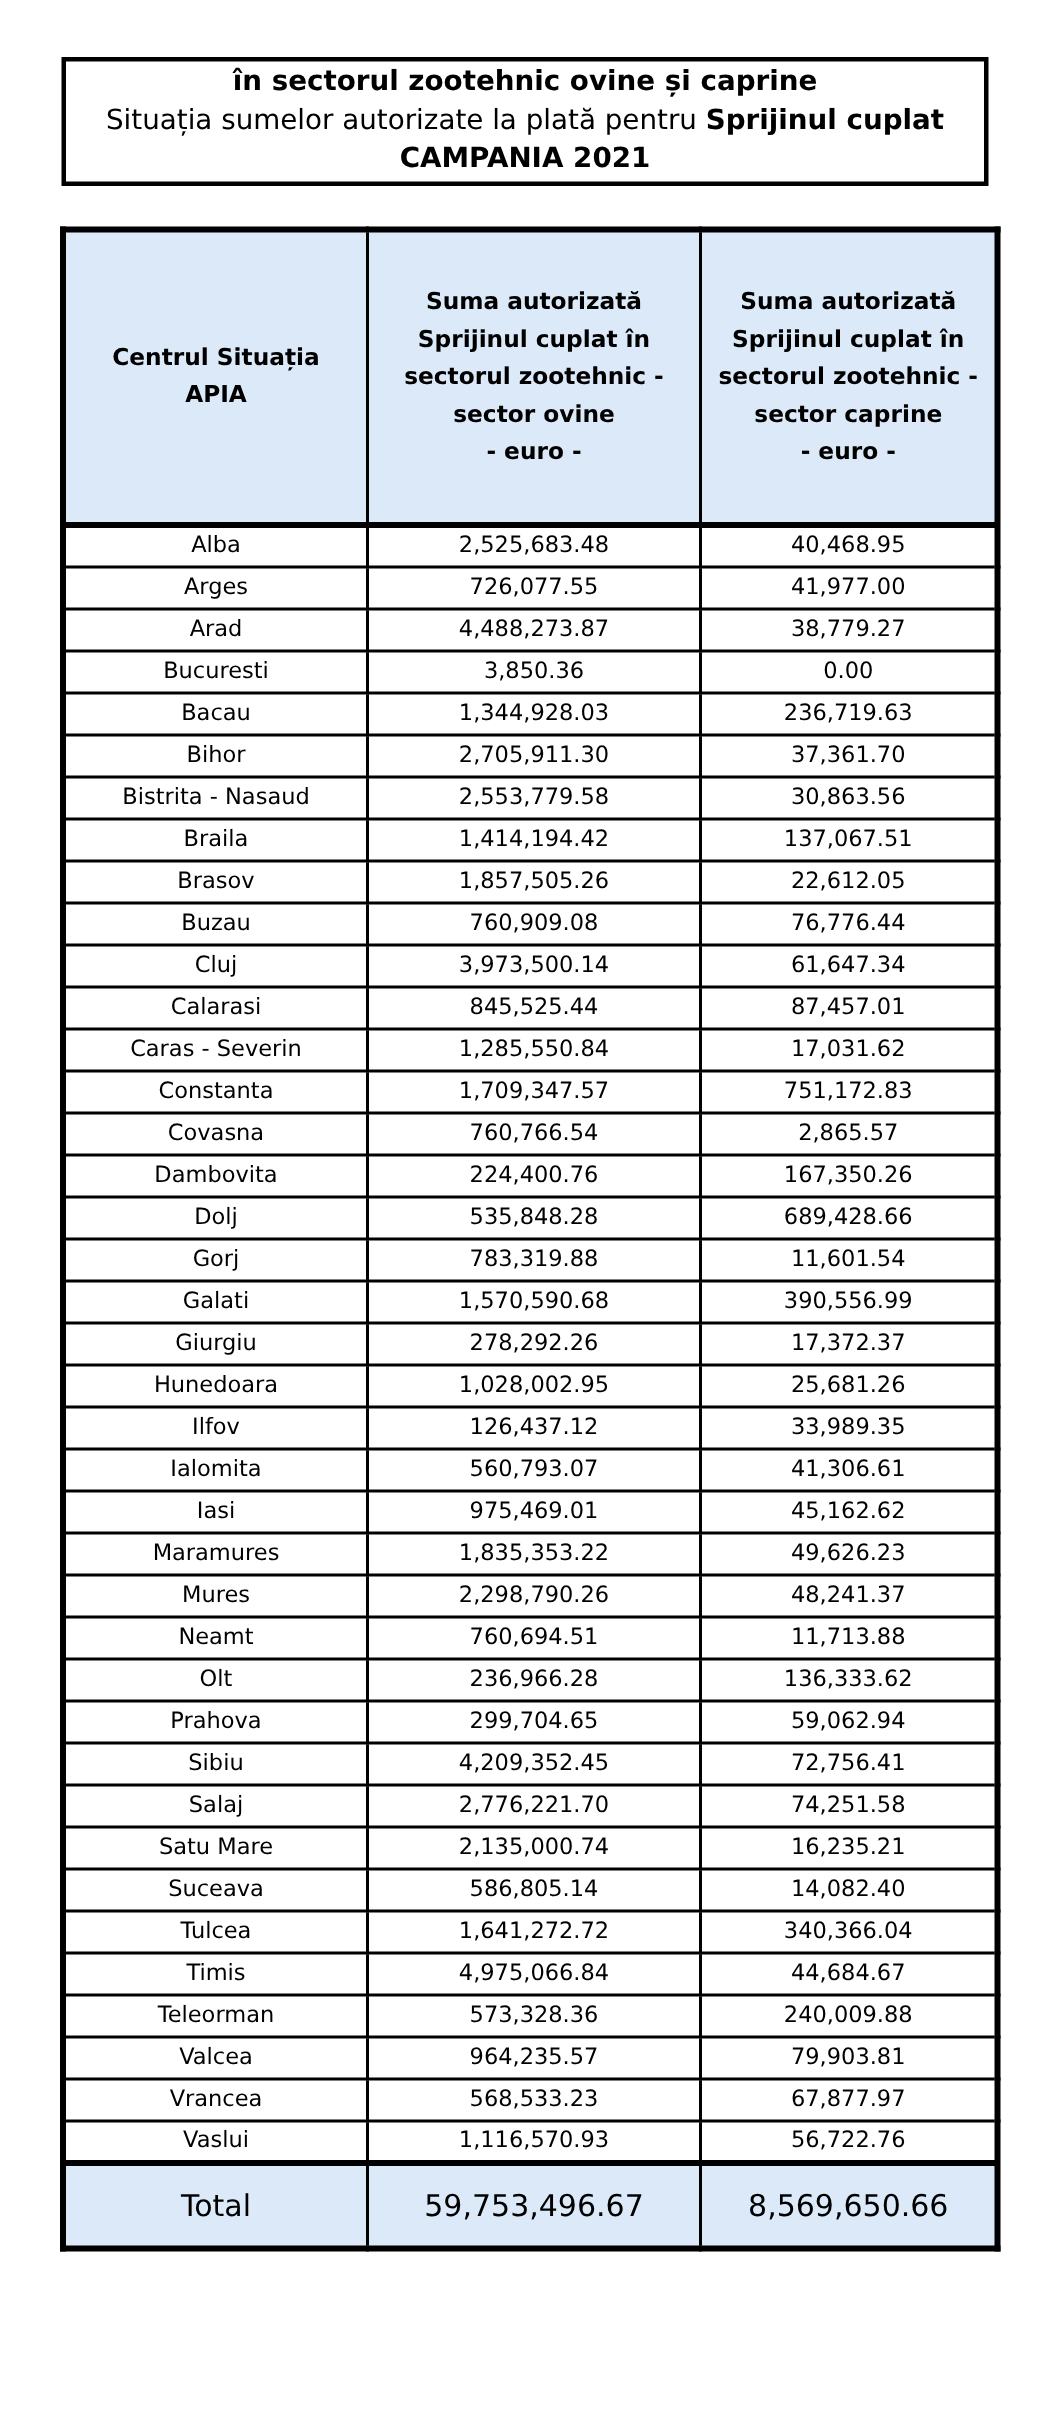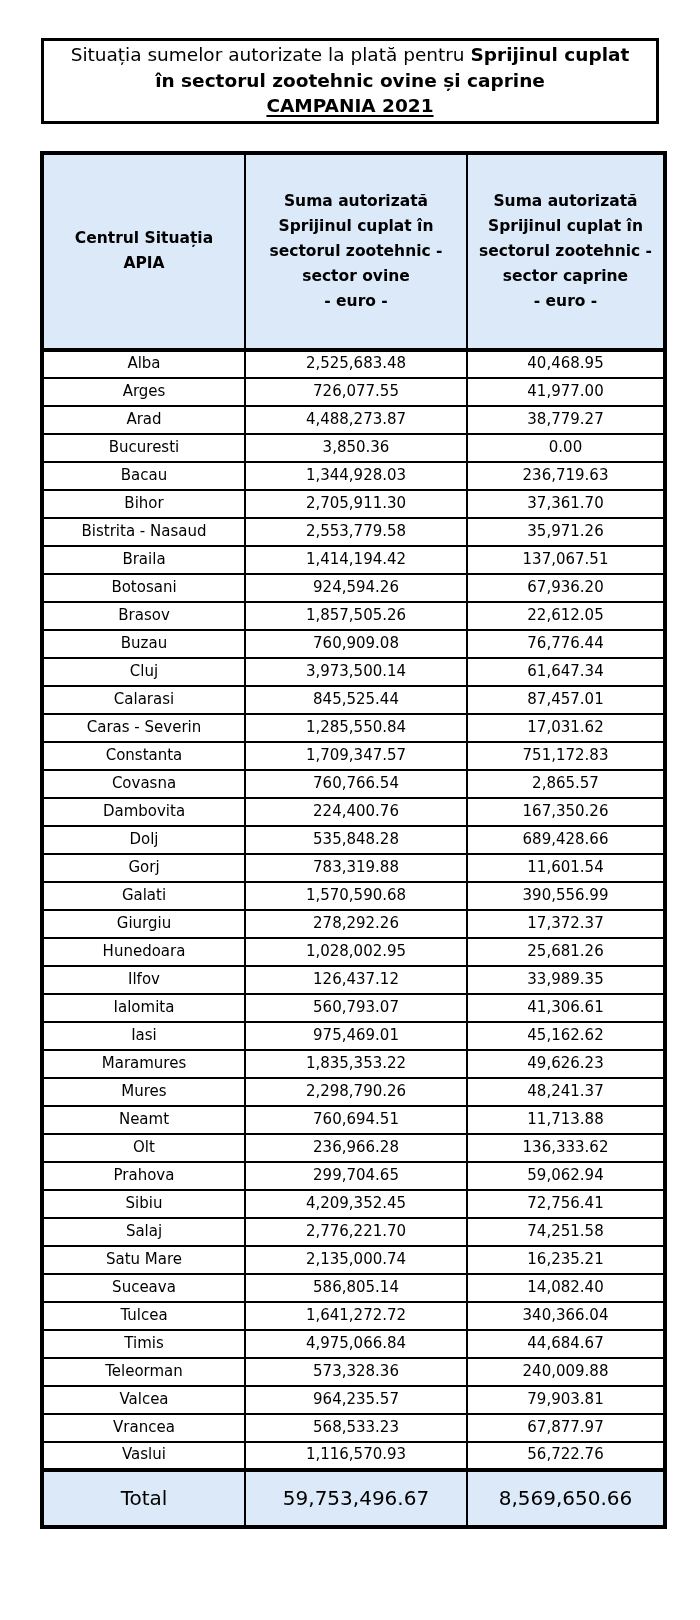--- a/index.html
+++ b/index.html
@@ -15,21 +15,21 @@
     margin: 38px 0 0 41px;
     width: 618px;
     border: 3px solid var(--line);
     text-align: center;
     font-size: 18.5px;
     line-height: 25.5px;
     padding: 1px 4px 2px;
   }
   .title-line { font-weight: bold; }
   .title-regular { font-weight: normal; }
-  .title-underline { text-decoration: underline; text-decoration-thickness: 2px; text-underline-offset: 3px; }
+  .title-underline { text-decoration-thickness: 2px; text-underline-offset: 3px; }
 
   table.main-table {
     margin: 27px 0 0 40px;
     width: 623px;
     border-collapse: collapse;
     table-layout: fixed;
     border: 4px solid var(--line);
   }
   .main-table th, .main-table td {
     border: 2px solid var(--line);
@@ -56,22 +56,22 @@
     height: 57px;
     font-size: 20px;
     font-weight: normal;
     border-top: 4px solid var(--line);
   }
 </style>
 </head>
 <body>
 
 <div class="title-box">
+  <div class="title-line">în sectorul zootehnic ovine și caprine</div>
   <div class="title-line"><span class="title-regular">Situația sumelor autorizate la plată pentru </span><span>Sprijinul cuplat</span></div>
-  <div class="title-line">în sectorul zootehnic ovine și caprine</div>
   <div class="title-line title-underline">CAMPANIA 2021</div>
 </div>
 
 <table class="main-table">
   <colgroup>
     <col style="width:203px">
     <col style="width:222px">
     <col style="width:198px">
   </colgroup>
   <thead>
@@ -117,31 +117,26 @@
         <td>236,719.63</td>
       </tr>
       <tr>
         <td>Bihor</td>
         <td>2,705,911.30</td>
         <td>37,361.70</td>
       </tr>
       <tr>
         <td>Bistrita - Nasaud</td>
         <td>2,553,779.58</td>
-        <td>35,971.26</td>
+        <td>30,863.56</td>
       </tr>
       <tr>
         <td>Braila</td>
         <td>1,414,194.42</td>
         <td>137,067.51</td>
-      </tr>
-      <tr>
-        <td>Botosani</td>
-        <td>924,594.26</td>
-        <td>67,936.20</td>
       </tr>
       <tr>
         <td>Brasov</td>
         <td>1,857,505.26</td>
         <td>22,612.05</td>
       </tr>
       <tr>
         <td>Buzau</td>
         <td>760,909.08</td>
         <td>76,776.44</td>

